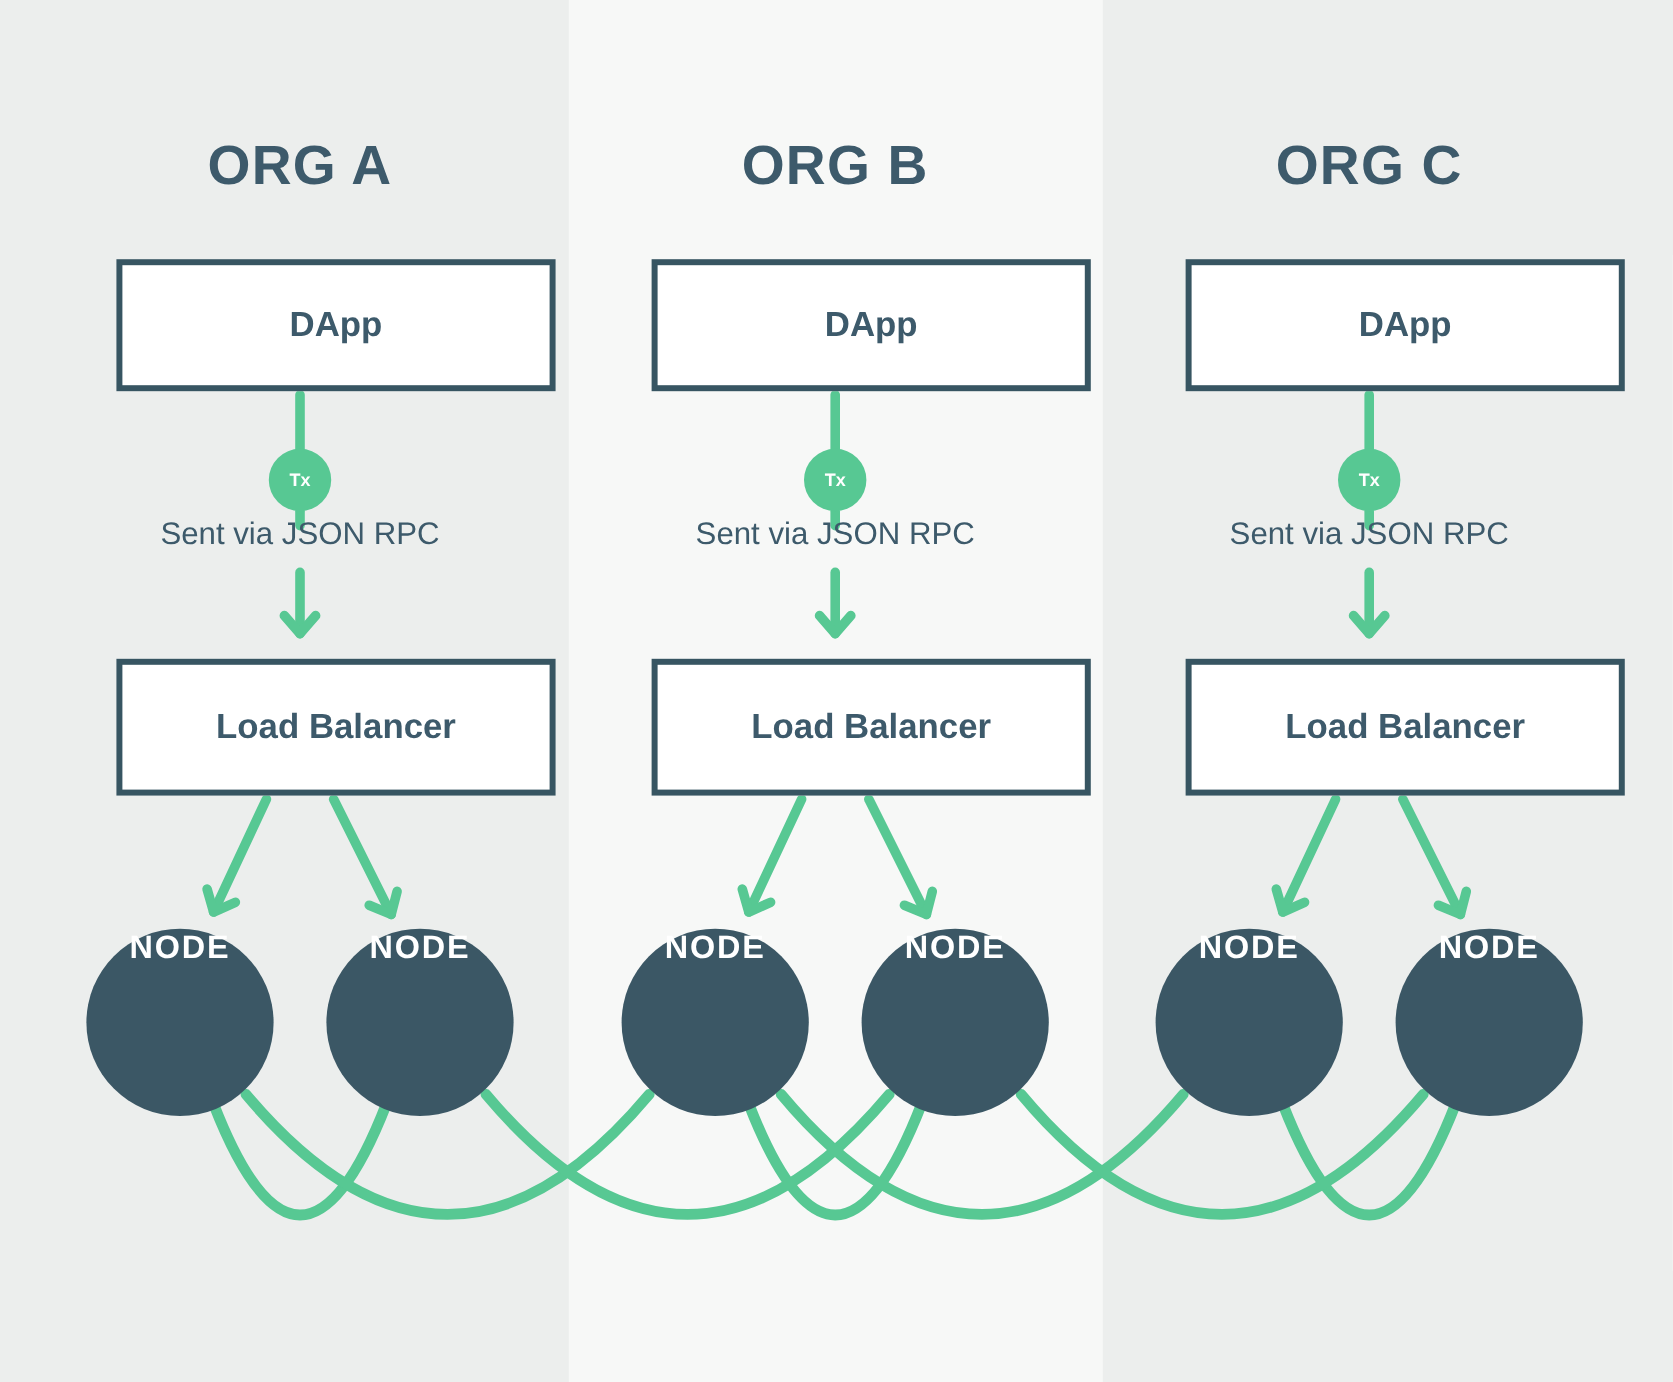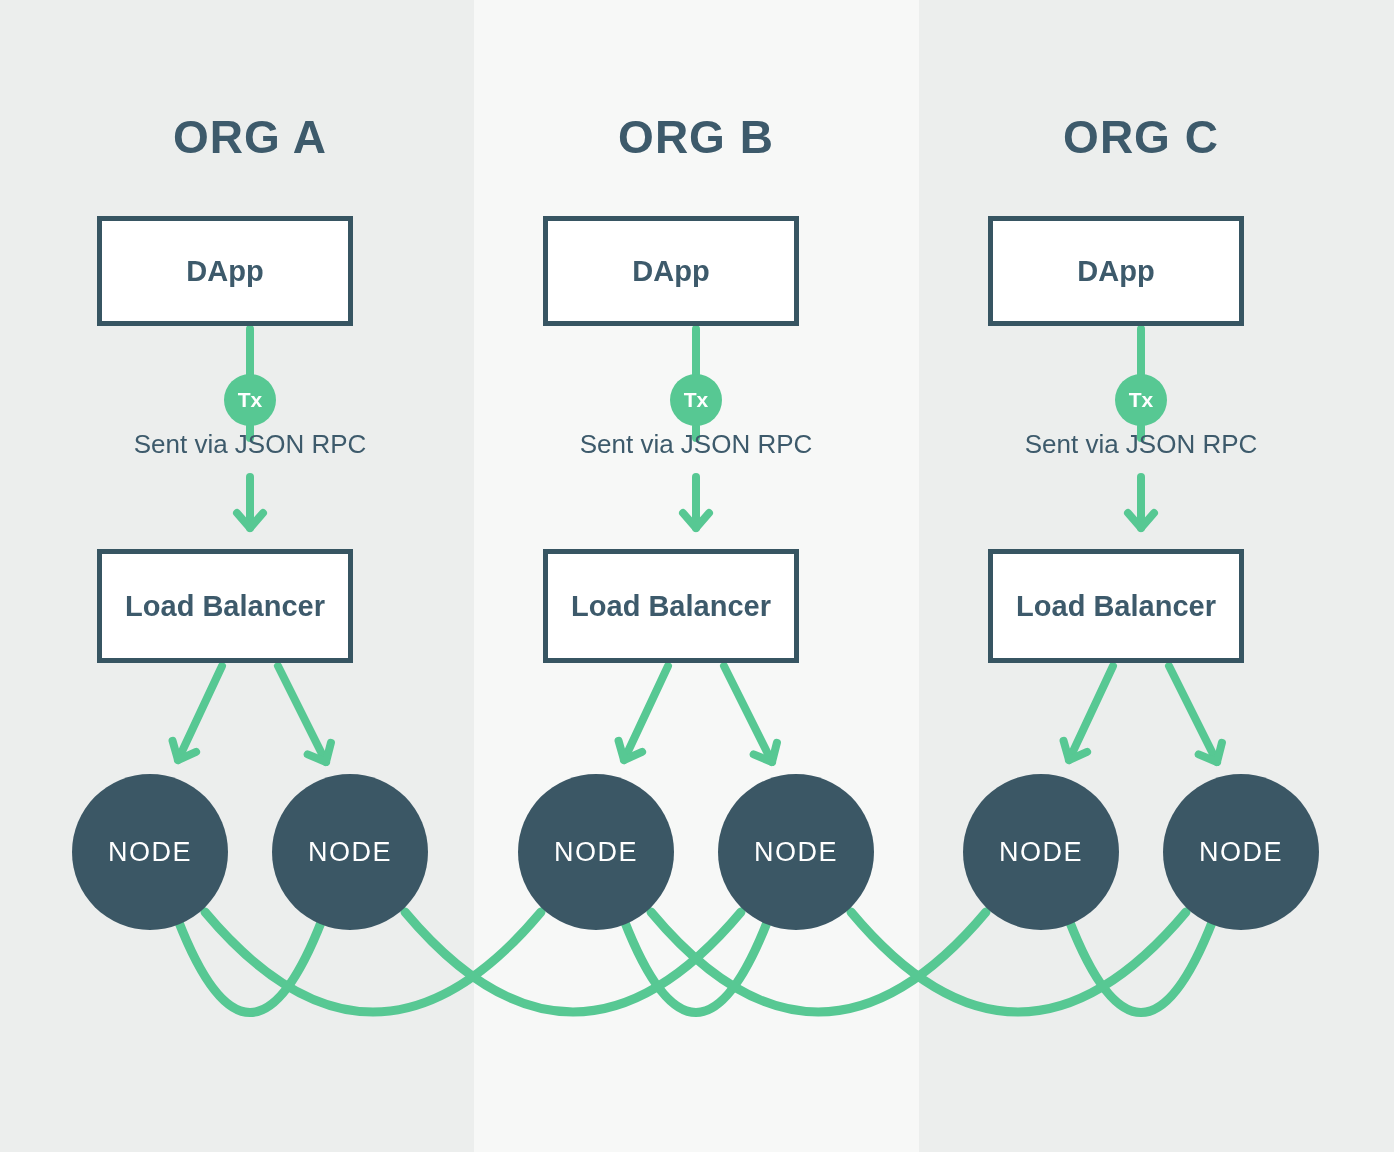--- a/index.html
+++ b/index.html
@@ -53,21 +53,21 @@
     width: 400px;
     text-align: center;
     font-size: 46px;
     font-weight: bold;
     letter-spacing: 1px;
     color: var(--slate-text);
   }
   .box {
     position: absolute;
     left: calc(var(--cx) - 153px);
-    width: 256px;
+    width: 366px;
     background: var(--box-bg);
     border: 5px solid var(--box-border);
     display: flex;
     align-items: center;
     justify-content: center;
     font-size: 29px;
     font-weight: bold;
     color: var(--slate-text);
   }
   .dapp-box { top: 216px; height: 110px; }
@@ -77,45 +77,45 @@
     position: absolute;
     left: calc(var(--cx) - 26px);
     top: 374px;
     width: 52px;
     height: 52px;
     border-radius: 50%;
     background: var(--accent-green);
     display: flex;
     align-items: center;
     justify-content: center;
-    font-size: 21px;
+    font-size: 15px;
     font-weight: bold;
     color: #FFFFFF;
   }
   .rpc-note {
     position: absolute;
     left: calc(var(--cx) - 200px);
     top: 429px;
     width: 400px;
     text-align: center;
     font-size: 26px;
     color: var(--slate-text);
   }
   .node {
     position: absolute;
     top: 774px;
     width: 156px;
     height: 156px;
     border-radius: 50%;
     background: var(--node-fill);
     display: flex;
-    align-items: center;
+    align-items: flex-start;
     justify-content: center;
     font-size: 27px;
-    font-weight: normal;
+    font-weight: bold;
     letter-spacing: 1.5px;
     color: #FFFFFF;
   }
   .node-left  { left: calc(var(--cx) - 178px); }
   .node-right { left: calc(var(--cx) + 22px); }
 </style>
 </head>
 <body>
 
 <div class="canvas">

